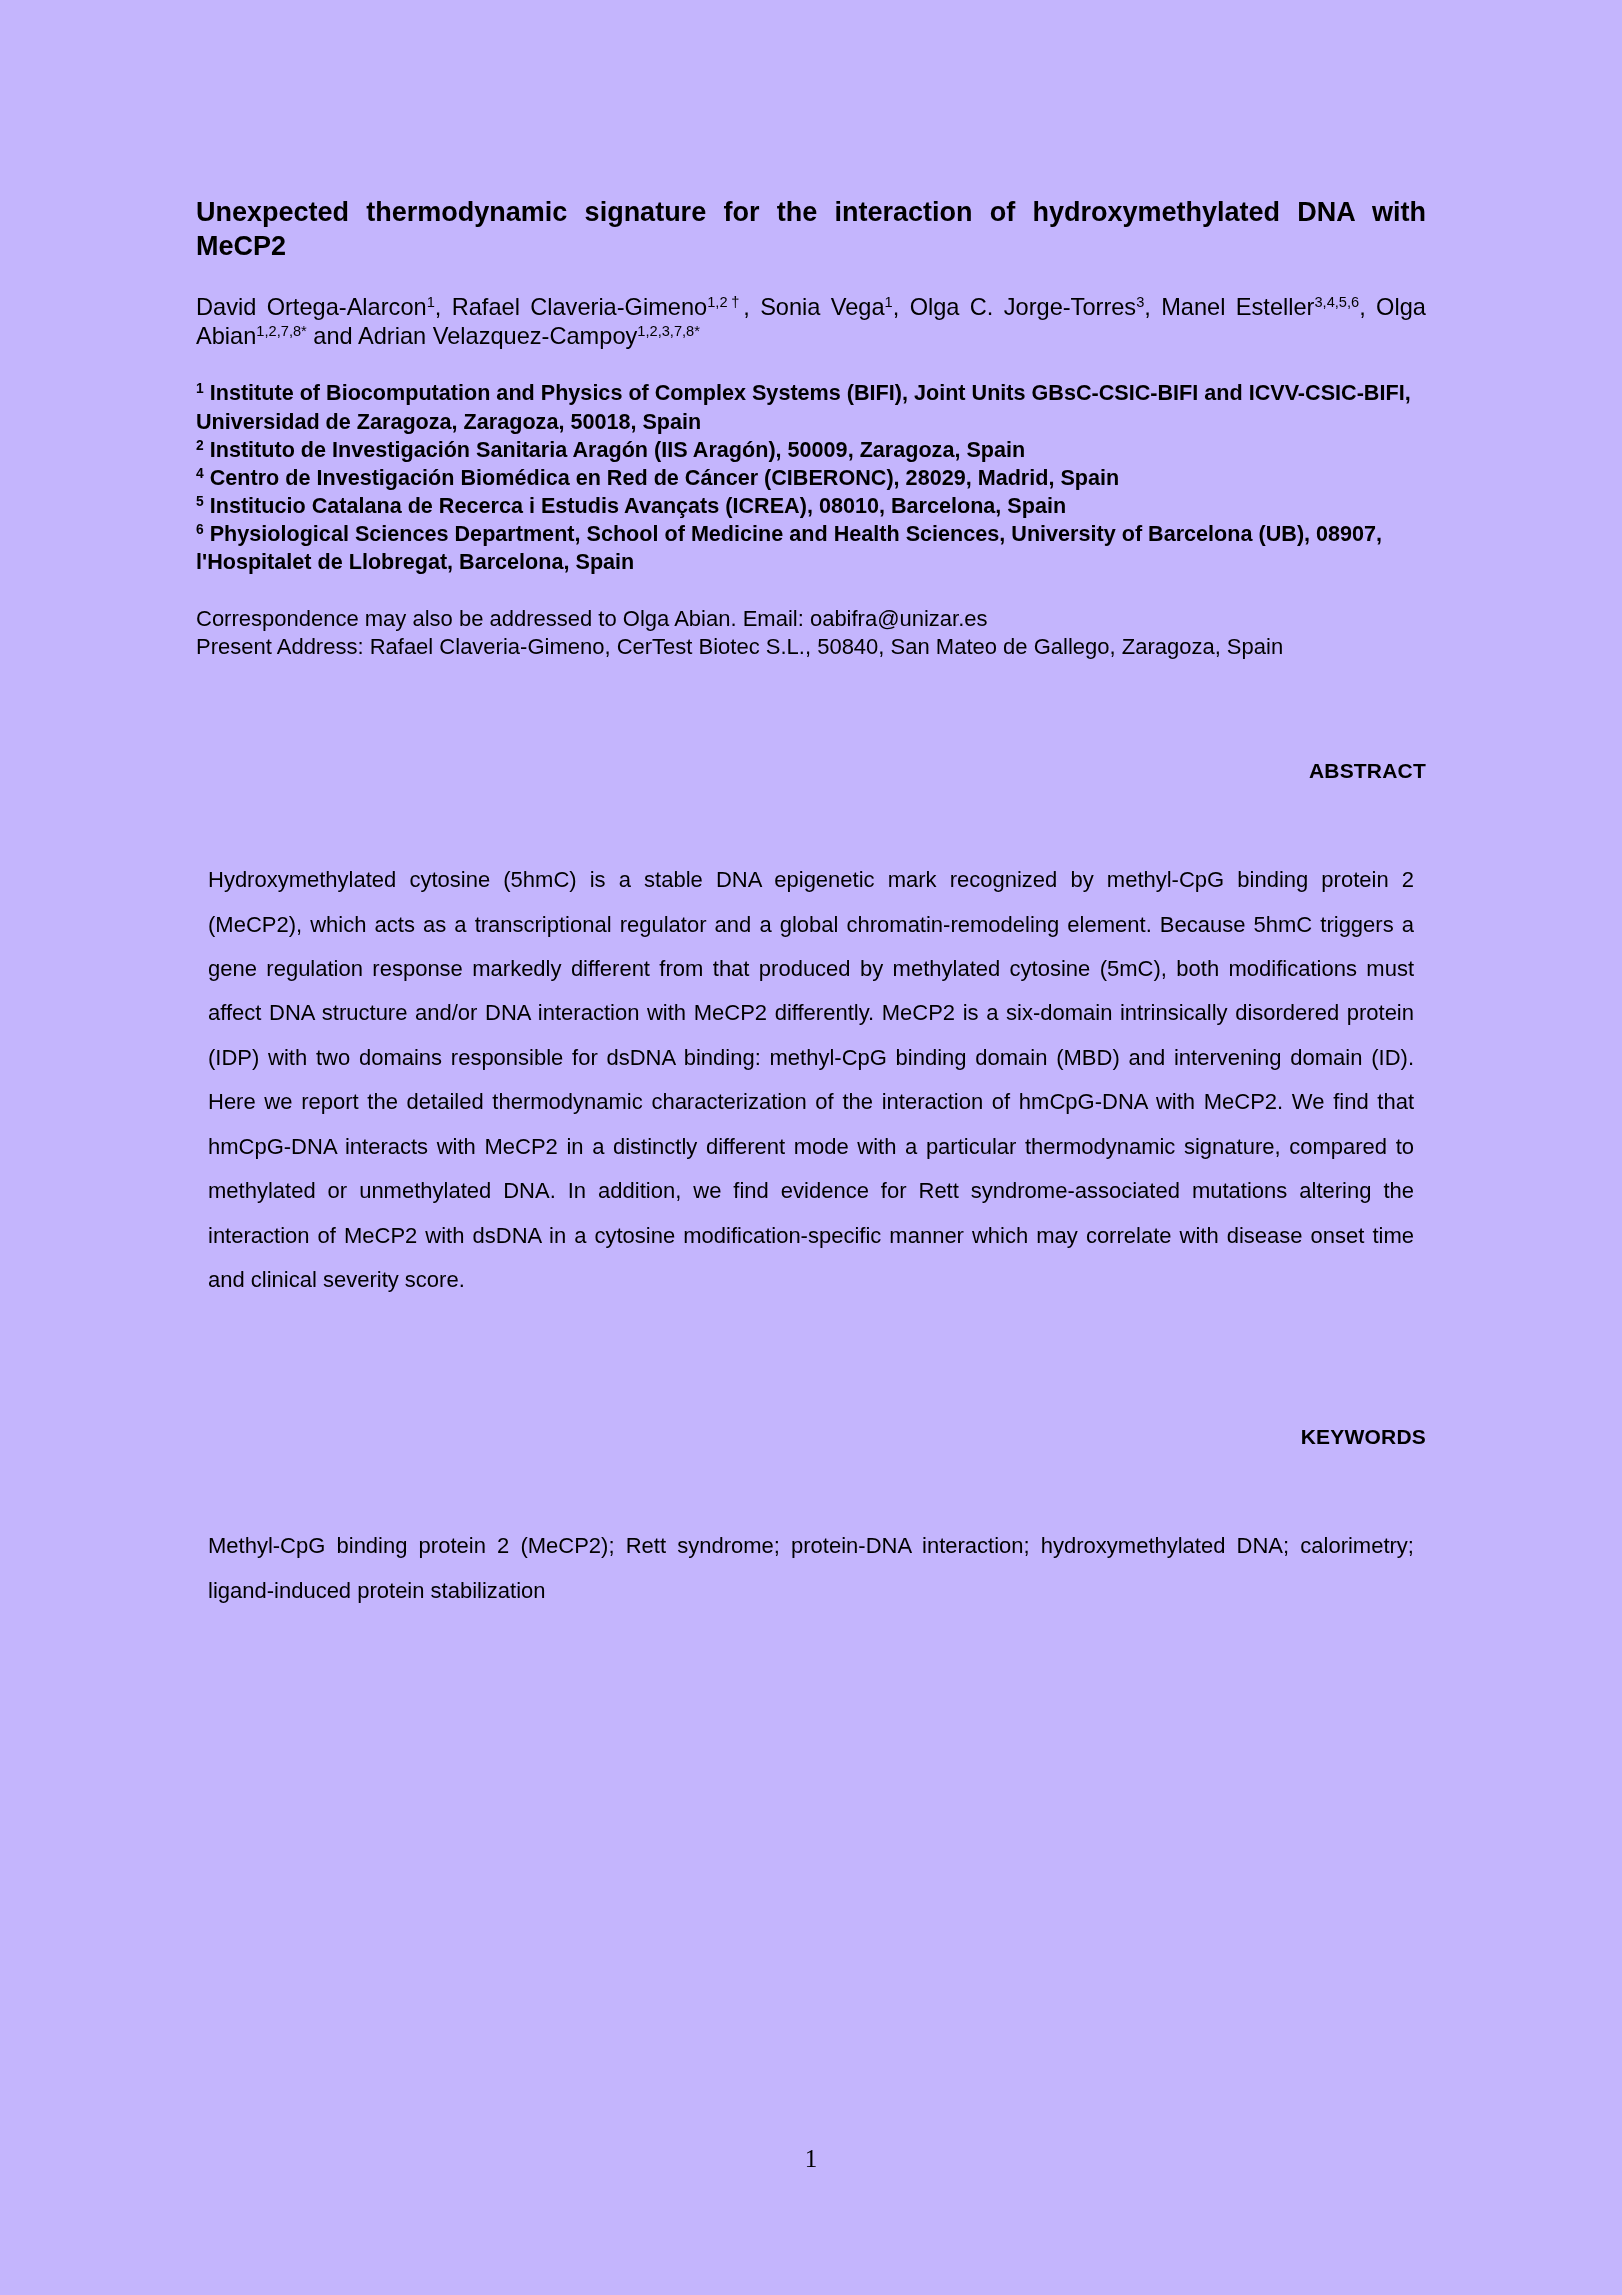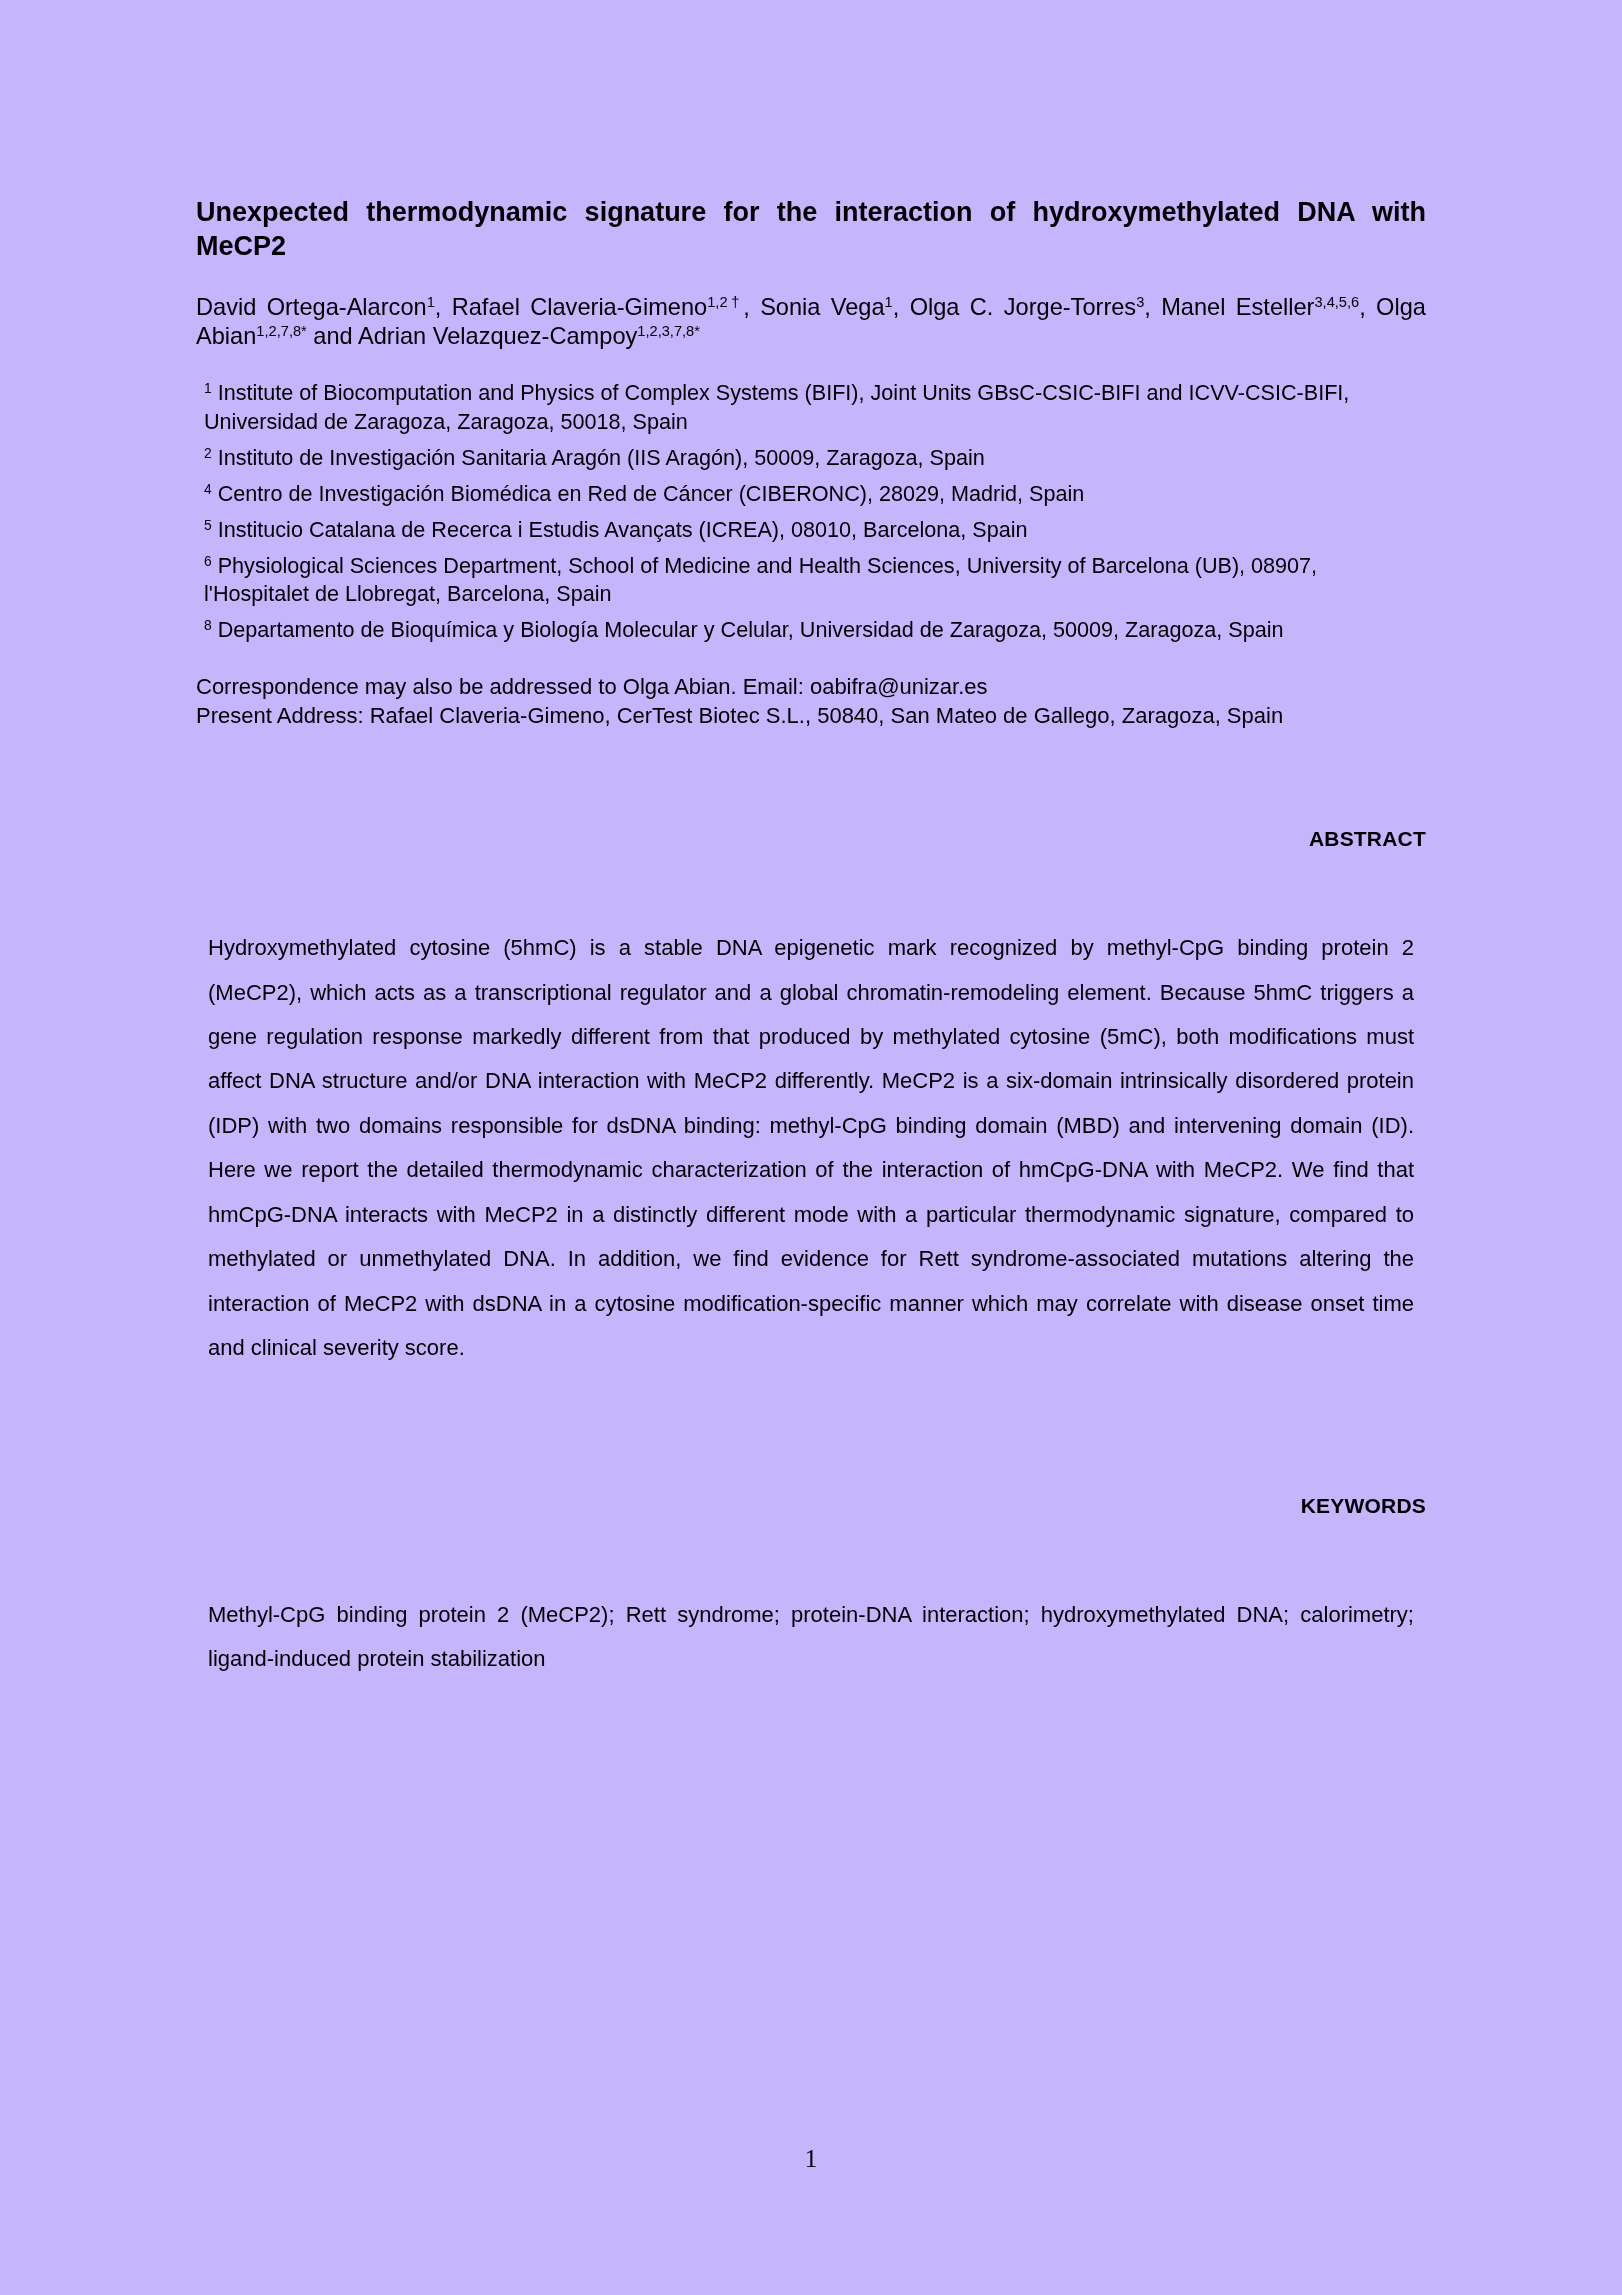--- a/index.html
+++ b/index.html
@@ -53,21 +53,22 @@
   }
 
   
   .affiliations {
     font-size: 21.6px;
     line-height: 1.30;
     margin: 0 0 29px 0;
   }
   .affil {
     text-align: left;
-    margin: 8px;
+    margin: 0;
+    font-weight: bold;
   }
   .affil.just {
     text-align: justify;
     text-align-last: left;
   }
   .affil sup {
     font-size: 0.64em;
     vertical-align: 0.50em;
   }
 
@@ -128,21 +129,20 @@
     <h1 class="title">Unexpected thermodynamic signature for the interaction of hydroxymethylated DNA with MeCP2</h1>
 
     <div class="authors"><span>David Ortega-Alarcon</span><sup>1</sup><span>, </span><span>Rafael Claveria-Gimeno</span><sup>1,2†</sup><span>, </span><span>Sonia Vega</span><sup>1</sup><span>, </span><span>Olga C. Jorge-Torres</span><sup>3</sup><span>, </span><span>Manel Esteller</span><sup>3,4,5,6</sup><span>, </span><span>Olga Abian</span><sup>1,2,7,8*</sup><span> and </span><span>Adrian Velazquez-Campoy</span><sup>1,2,3,7,8*</sup></div>
 
     <div class="affiliations">
         <p class="affil"><sup>1</sup><span> Institute of Biocomputation and Physics of Complex Systems (BIFI), Joint Units GBsC-CSIC-BIFI and ICVV-CSIC-BIFI, Universidad de Zaragoza, Zaragoza, 50018, Spain</span></p>
         <p class="affil"><sup>2</sup><span> Instituto de Investigación Sanitaria Aragón (IIS Aragón), 50009, Zaragoza, Spain</span></p>
         <p class="affil"><sup>4</sup><span> Centro de Investigación Biomédica en Red de Cáncer (CIBERONC), 28029, Madrid, Spain</span></p>
         <p class="affil"><sup>5</sup><span> Institucio Catalana de Recerca i Estudis Avançats (ICREA), 08010, Barcelona, Spain</span></p>
         <p class="affil"><sup>6</sup><span> Physiological Sciences Department, School of Medicine and Health Sciences, University of Barcelona (UB), 08907, l'Hospitalet de Llobregat, Barcelona, Spain</span></p>
-        <p class="affil just"><sup>8</sup><span> Departamento de Bioquímica y Biología Molecular y Celular, Universidad de Zaragoza, 50009, Zaragoza, Spain</span></p>
       </div>
 
     <div class="correspondence">
       <p class="corr-line">Correspondence may also be addressed to Olga Abian. Email: oabifra@unizar.es</p>
       <p class="corr-line just">Present Address: Rafael Claveria-Gimeno, CerTest Biotec S.L., 50840, San Mateo de Gallego, Zaragoza, Spain</p>
     </div>
 
     <div class="sp-abstract-before"></div>
 
     <h2 class="section-heading">ABSTRACT</h2>

